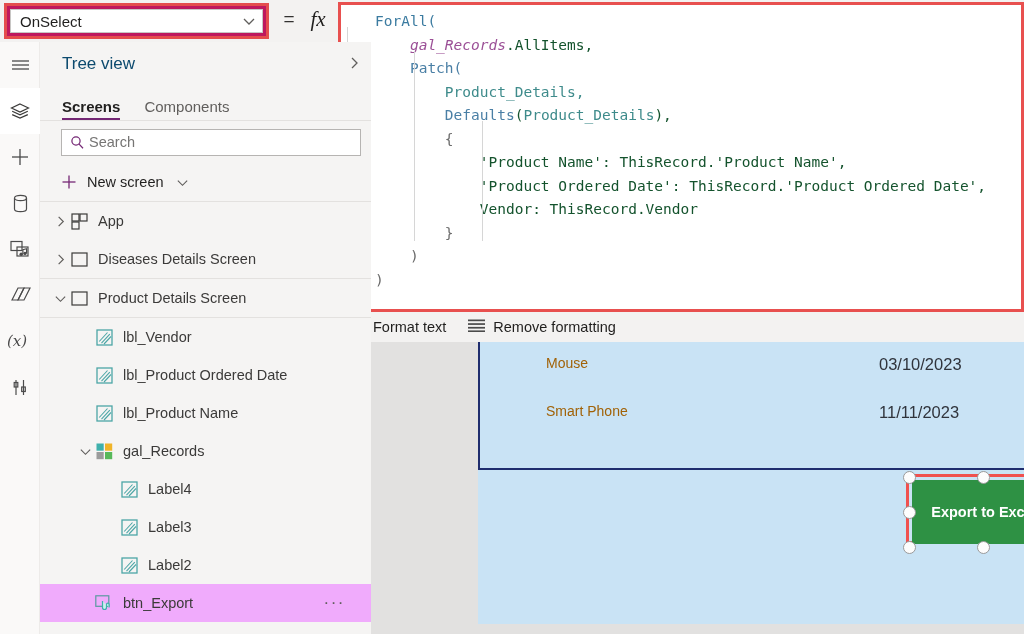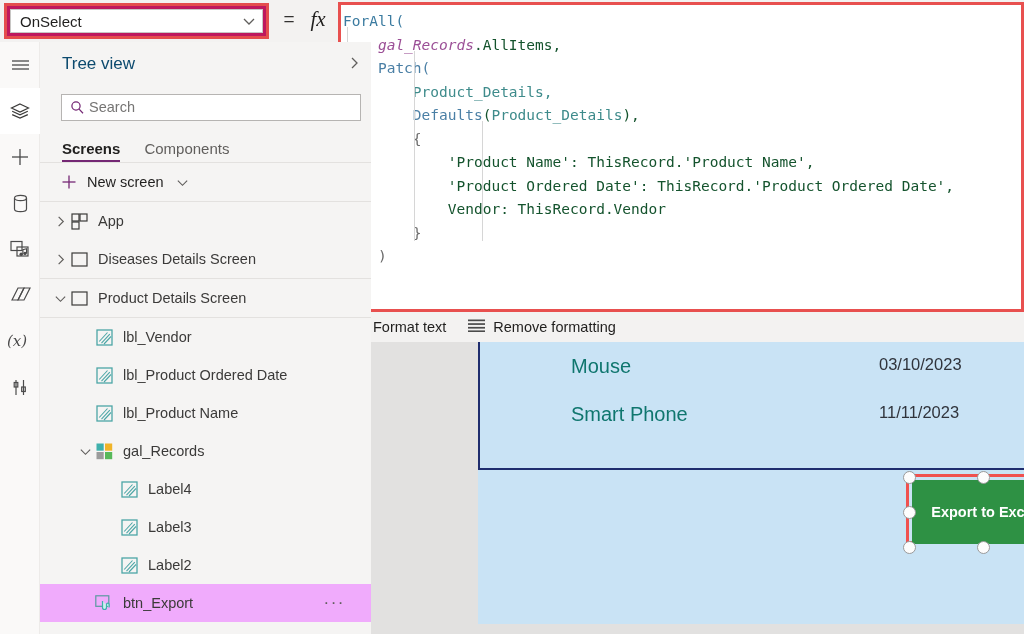--- a/index.html
+++ b/index.html
@@ -52,21 +52,21 @@
     background:#fff;overflow:hidden;
   }
   #code{
     font-family:"DejaVu Sans Mono","Liberation Mono",monospace;
     font-size:14.5px;line-height:23.5px;
     white-space:pre;
     color:#3b3b3b;
     padding:5px 0 0 2px;
     position:relative;
   }
-  #code .ln{position:relative;height:23.5px;}
+  #code .ln{position:relative;height:23.5px;margin-left:32px;}
   .fn{color:#3b7ba0;}
   .fn2{color:#4a7fa5;}
   .ctl{color:#9b4f96;font-style:italic;}
   .ds{color:#3e8b8b;}
   .plain{color:#14532d;}
   .punc{color:#6b6b6b;}
   
   .guide{
     position:absolute;top:0;bottom:0;width:1px;background:#d6d6d6;
   }
@@ -139,21 +139,21 @@
   #screen{
     position:absolute;left:107px;top:0px;width:546px;height:282px;
     background:#c9e3f5;
   }
   #gallery{
     position:absolute;left:0;top:0;width:546px;height:128px;
     background:#c9e3f5;border-left:2px solid #1f2d6e;border-bottom:2px solid #1f2d6e;
     box-sizing:border-box;
   }
   .grow{position:absolute;left:0;width:546px;height:48px;}
-  .gname{position:absolute;left:91px;font-size:20px;color:#0f766e;}
+  .gname{position:absolute;left:66px;font-size:14px;color:#a16207;}
   .gdate{position:absolute;left:399px;font-size:16.5px;color:#30343c;}
   #export-sel{
     position:absolute;left:428px;top:132px;width:150px;height:70px;
     border:3px solid #f0514f;box-sizing:border-box;
   }
   #export-btn{
     position:absolute;left:3px;top:3px;width:144px;height:64px;
     background:#2e9144;display:flex;align-items:center;justify-content:center;
     cursor:pointer;
   }
@@ -273,35 +273,35 @@
 
 <div id="tree">
   <div id="tree-head">
     <span id="tree-title">Tree view</span>
     <span id="tree-collapse">
       <svg width="14" height="14" viewBox="0 0 14 14">
           <path d="M5 2 L10 7 L5 12" fill="none" stroke="#605e5c" stroke-width="1.3"></path>
         </svg>
     </span>
   </div>
+  <div id="tabs">
+      <div class="tab active">Screens</div>
+      <div class="tab">Components</div>
+    </div>
   <div id="search-row">
     <div id="search-box">
       <span style="display:flex;align-items:center;margin-left:8px;">
         <svg width="15" height="15" viewBox="0 0 15 15">
           <circle cx="6" cy="6" r="4.1" fill="none" stroke="#742774" stroke-width="1.25"></circle>
           <line x1="9.1" y1="9.1" x2="13" y2="13.3" stroke="#742774" stroke-width="1.25"></line>
         </svg>
       </span>
       <span id="search-placeholder">Search</span>
     </div>
   </div>
-  <div id="tabs">
-      <div class="tab active">Screens</div>
-      <div class="tab">Components</div>
-    </div>
   <div id="newscreen-row">
     <span style="display:flex;">
       <svg width="16" height="16" viewBox="0 0 16 16">
         <line x1="8" y1="1.5" x2="8" y2="14.5" stroke="#742774" stroke-width="1.3"></line>
         <line x1="1.5" y1="8" x2="14.5" y2="8" stroke="#742774" stroke-width="1.3"></line>
       </svg>
     </span>
     <span id="newscreen-label">New screen</span>
     <span style="display:flex;margin-left:2px;">
       <svg width="13" height="13" viewBox="0 0 14 14">

